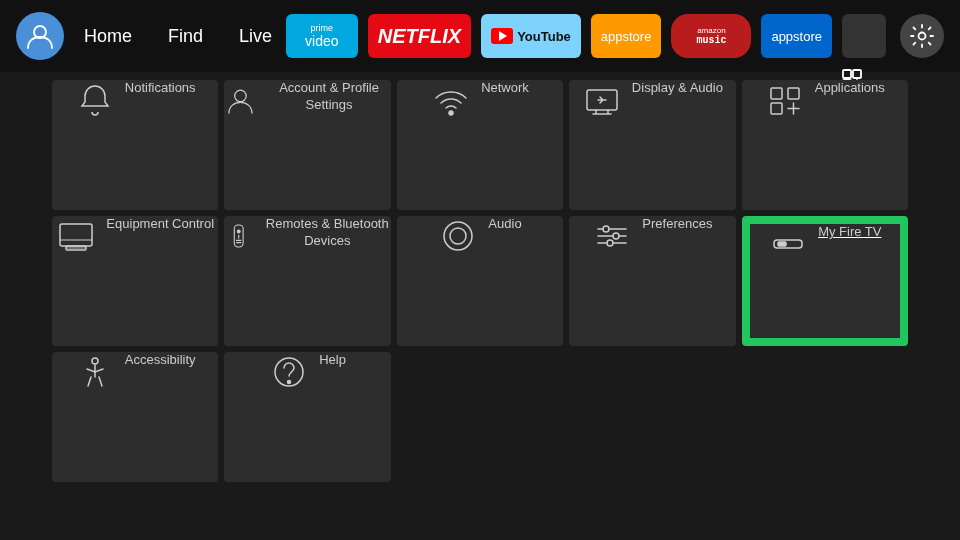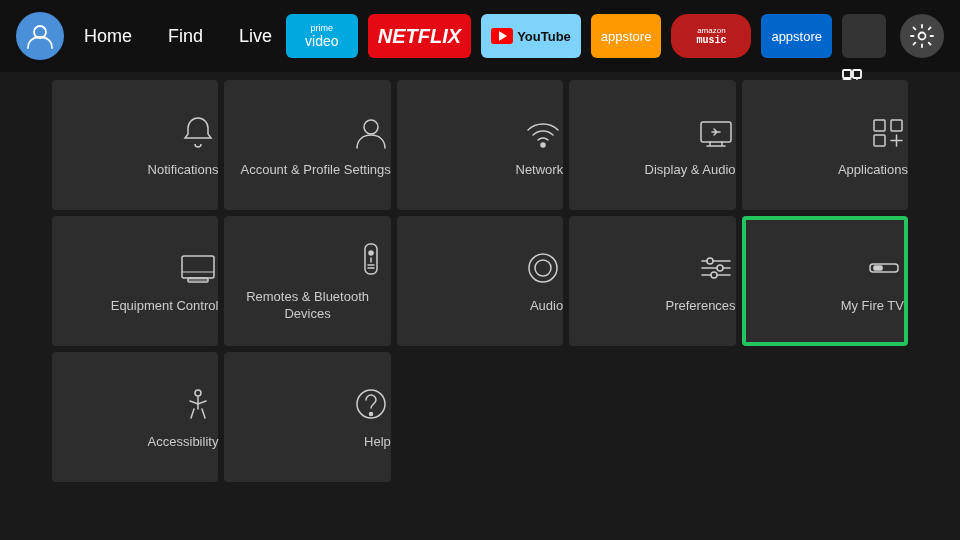--- a/index.html
+++ b/index.html
@@ -85,29 +85,30 @@
     .grid {
       display: grid;
       grid-template-columns: repeat(5, 1fr);
       grid-template-rows: repeat(3, 130px);
       gap: 6px;
     }
     .tile {
       background: #2d2d2d;
       border-radius: 4px;
       display: flex;
-      flex-direction: column;
-      align-items: flex-end;
+      flex-direction: row;
+      align-items: flex-start;
       justify-content: center;
       gap: 10px;
       cursor: pointer;
       position: relative;
     }
     .tile.selected {
-      border: 4px solid #22c55e;
+      border: 8px solid #22c55e;
+      text-decoration: underline;
     }
     .tile-label {
       font-size: 13px;
       color: #ccc;
       text-align: center;
       line-height: 1.3;
     }
     .tile svg {
       width: 40px;
       height: 40px;

